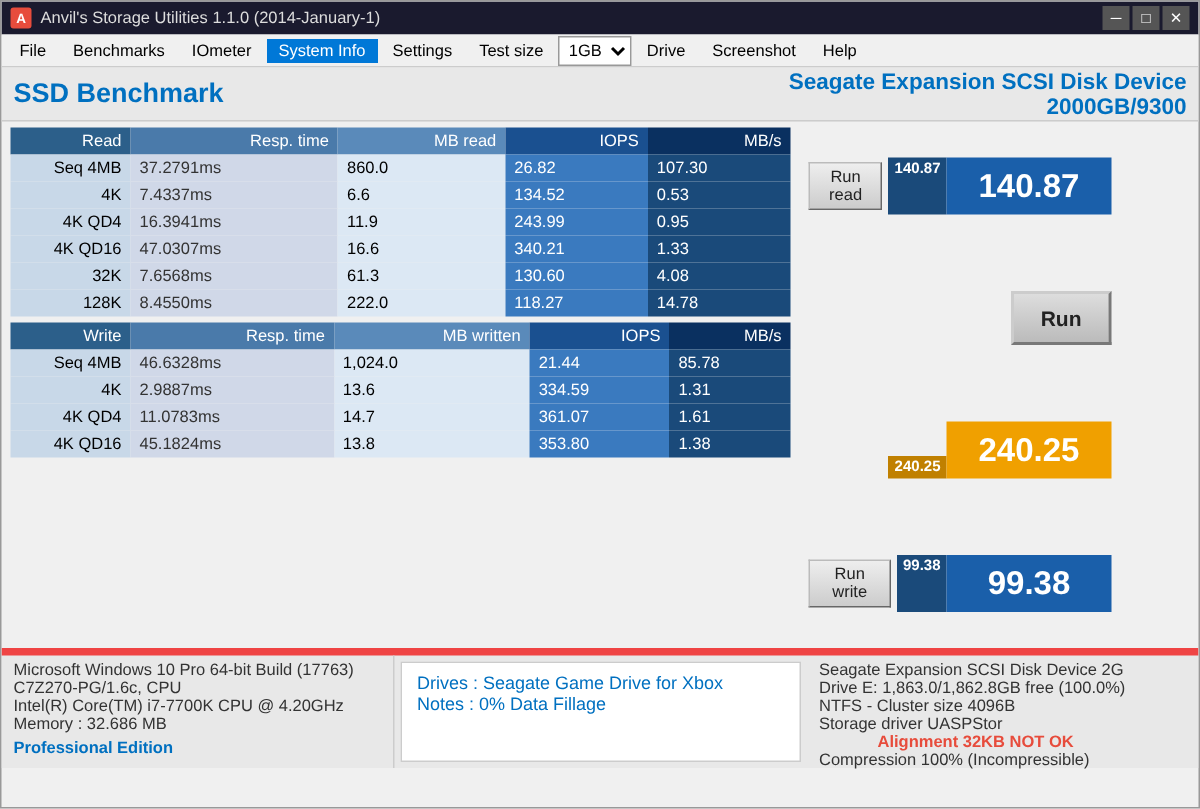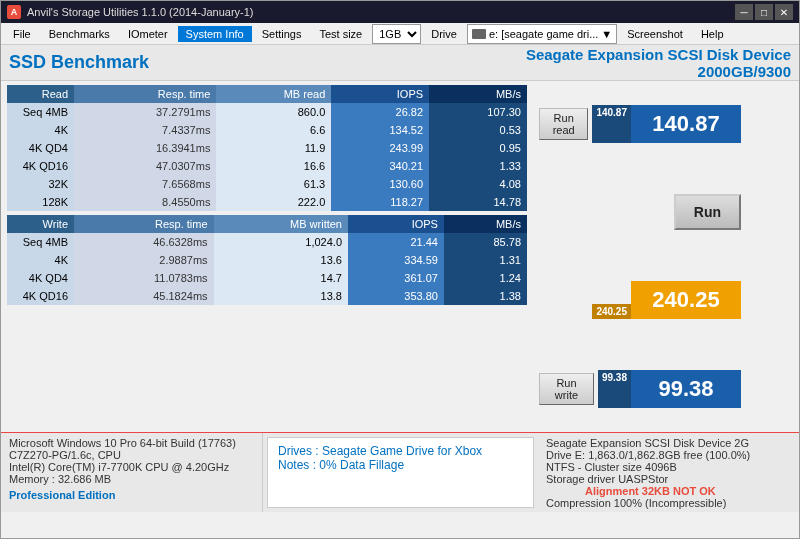--- a/index.html
+++ b/index.html
@@ -129,26 +129,26 @@
       background: #2c5f8a;
       color: white;
       padding: 2px 6px;
       text-align: right;
       font-size: 11px;
       font-weight: normal;
       height: 18px;
     }
     table.bench-table th:first-child {
       text-align: right;
-      width: 67px;
+      width: 80px;
       margin-top: 37px;
     }
     table.bench-table td {
       padding: 1px 6px;
-      text-align: right;
+      text-align: left;
       font-size: 11px;
       height: 18px;
       border: none;
     }
     .row-label {
       background: #c8d8e8;
       color: #000;
       text-align: right !important;
     }
     .row-resp {
@@ -164,21 +164,21 @@
       color: white;
     }
     .row-mbs {
       background: #1a4a7a;
       color: white;
     }
     .gauge-blue { background: #1a5faa; }
     
     #status-bar {
       background: #e8e8e8;
-      border-top: 1px solid #ef4444;
+      border-top: 5px solid #ef4444;
       display: flex;
       height: 80px;
     }
     #status-left {
       flex: 1;
       padding: 4px 8px;
       font-size: 11px;
       color: #333;
       border-right: 1px solid #ccc;
     }
@@ -294,25 +294,20 @@
   <span class="menu-item">IOmeter</span>
   <span class="menu-item" style="background:#0078d7;color:white;padding:2px 8px;">System Info</span>
   <span class="menu-item">Settings</span>
   <span class="menu-item">Test size</span>
   <select class="toolbar-dropdown">
     <option>1GB</option>
     <option>2GB</option>
     <option>4GB</option>
   </select>
   <span class="menu-item">Drive</span>
-  <div class="toolbar-drive-box">
-    <div class="drive-icon"></div>
-    <span>e: [seagate game dri...</span>
-    <span>▼</span>
-  </div>
   <span class="menu-item">Screenshot</span>
   <span class="menu-item">Help</span>
 </div>
 
 <div id="content-wrapper">
 
   <div id="header-strip">
     <div id="ssd-title">SSD Benchmark</div>
     <div id="device-info">
       <div>Seagate Expansion SCSI Disk Device</div>
@@ -404,21 +399,21 @@
               <td class="row-resp">2.9887ms</td>
               <td class="row-mb">13.6</td>
               <td class="row-iops">334.59</td>
               <td class="row-mbs">1.31</td>
             </tr>
             <tr>
               <td class="row-label">4K QD4</td>
               <td class="row-resp">11.0783ms</td>
               <td class="row-mb">14.7</td>
               <td class="row-iops">361.07</td>
-              <td class="row-mbs">1.24</td>
+              <td class="row-mbs">1.61</td>
             </tr>
             <tr>
               <td class="row-label">4K QD16</td>
               <td class="row-resp">45.1824ms</td>
               <td class="row-mb">13.8</td>
               <td class="row-iops">353.80</td>
               <td class="row-mbs">1.38</td>
             </tr>
           </tbody>
         </table>

